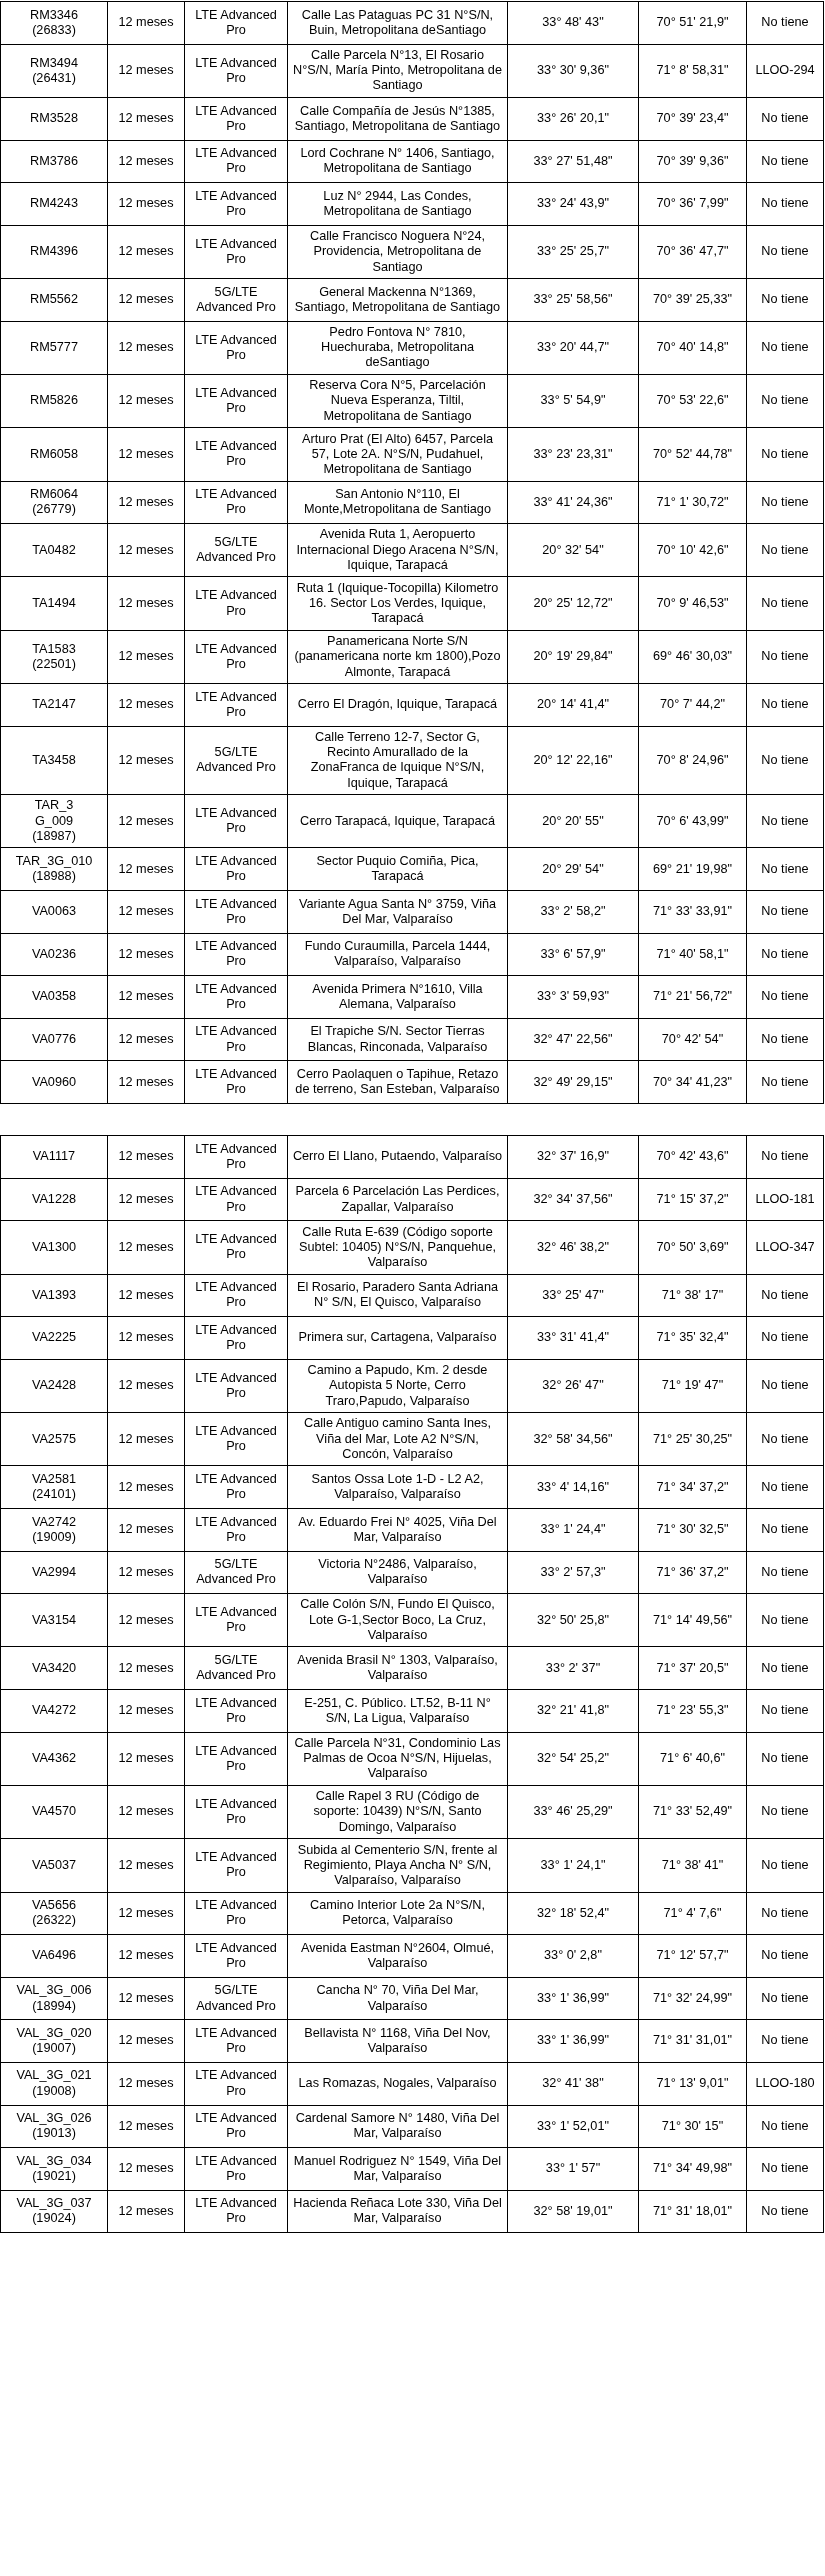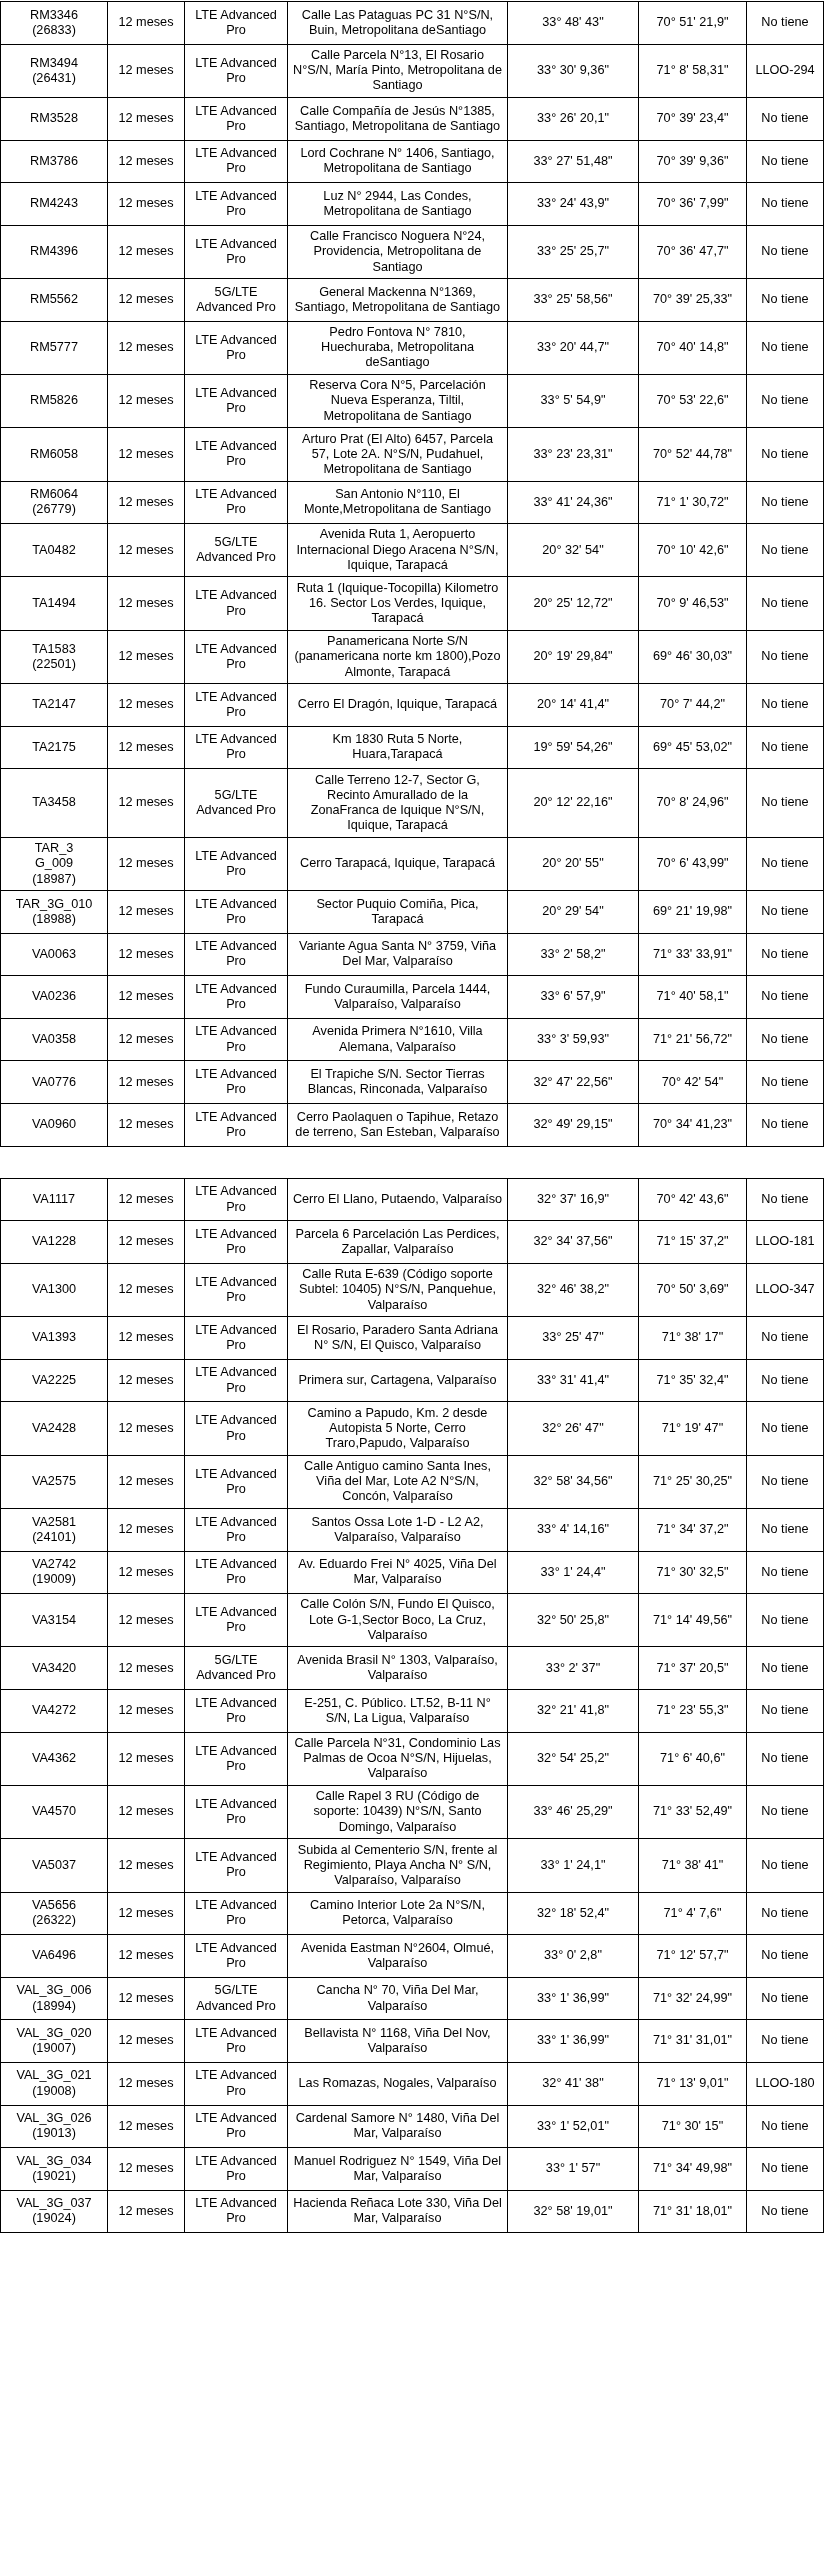--- a/index.html
+++ b/index.html
@@ -214,30 +214,20 @@
           <td class="c-code">TA2147</td>
           <td class="c-duration">12 meses</td>
           <td class="c-technology">LTE Advanced
 Pro</td>
           <td class="c-address">Cerro El Dragón, Iquique, Tarapacá</td>
           <td class="c-lat">20° 14' 41,4"</td>
           <td class="c-lon">70° 7' 44,2"</td>
           <td class="c-status">No tiene</td>
         </tr>
         <tr>
-          <td class="c-code">TA2175</td>
-          <td class="c-duration">12 meses</td>
-          <td class="c-technology">LTE Advanced
-Pro</td>
-          <td class="c-address">Km 1830 Ruta 5 Norte, Huara,Tarapacá</td>
-          <td class="c-lat">19° 59' 54,26"</td>
-          <td class="c-lon">69° 45' 53,02"</td>
-          <td class="c-status">No tiene</td>
-        </tr>
-        <tr>
           <td class="c-code">TA3458</td>
           <td class="c-duration">12 meses</td>
           <td class="c-technology">5G/LTE
 Advanced Pro</td>
           <td class="c-address">Calle Terreno 12-7, Sector G, Recinto Amurallado de la ZonaFranca de Iquique N°S/N, Iquique, Tarapacá</td>
           <td class="c-lat">20° 12' 22,16"</td>
           <td class="c-lon">70° 8' 24,96"</td>
           <td class="c-status">No tiene</td>
         </tr>
         <tr>
@@ -415,20 +405,30 @@
 (19009)</td>
           <td class="c-duration">12 meses</td>
           <td class="c-technology">LTE Advanced
 Pro</td>
           <td class="c-address">Av. Eduardo Frei N° 4025, Viña Del Mar, Valparaíso</td>
           <td class="c-lat">33° 1' 24,4"</td>
           <td class="c-lon">71° 30' 32,5"</td>
           <td class="c-status">No tiene</td>
         </tr>
         <tr>
+          <td class="c-code">VA2994</td>
+          <td class="c-duration">12 meses</td>
+          <td class="c-technology">5G/LTE
+Advanced Pro</td>
+          <td class="c-address">Victoria N°2486, Valparaíso, Valparaíso</td>
+          <td class="c-lat">33° 2' 57,3"</td>
+          <td class="c-lon">71° 36' 37,2"</td>
+          <td class="c-status">No tiene</td>
+        </tr>
+        <tr>
           <td class="c-code">VA3154</td>
           <td class="c-duration">12 meses</td>
           <td class="c-technology">LTE Advanced
 Pro</td>
           <td class="c-address">Calle Colón S/N, Fundo El Quisco, Lote G-1,Sector Boco, La Cruz, Valparaíso</td>
           <td class="c-lat">32° 50' 25,8"</td>
           <td class="c-lon">71° 14' 49,56"</td>
           <td class="c-status">No tiene</td>
         </tr>
         <tr>

